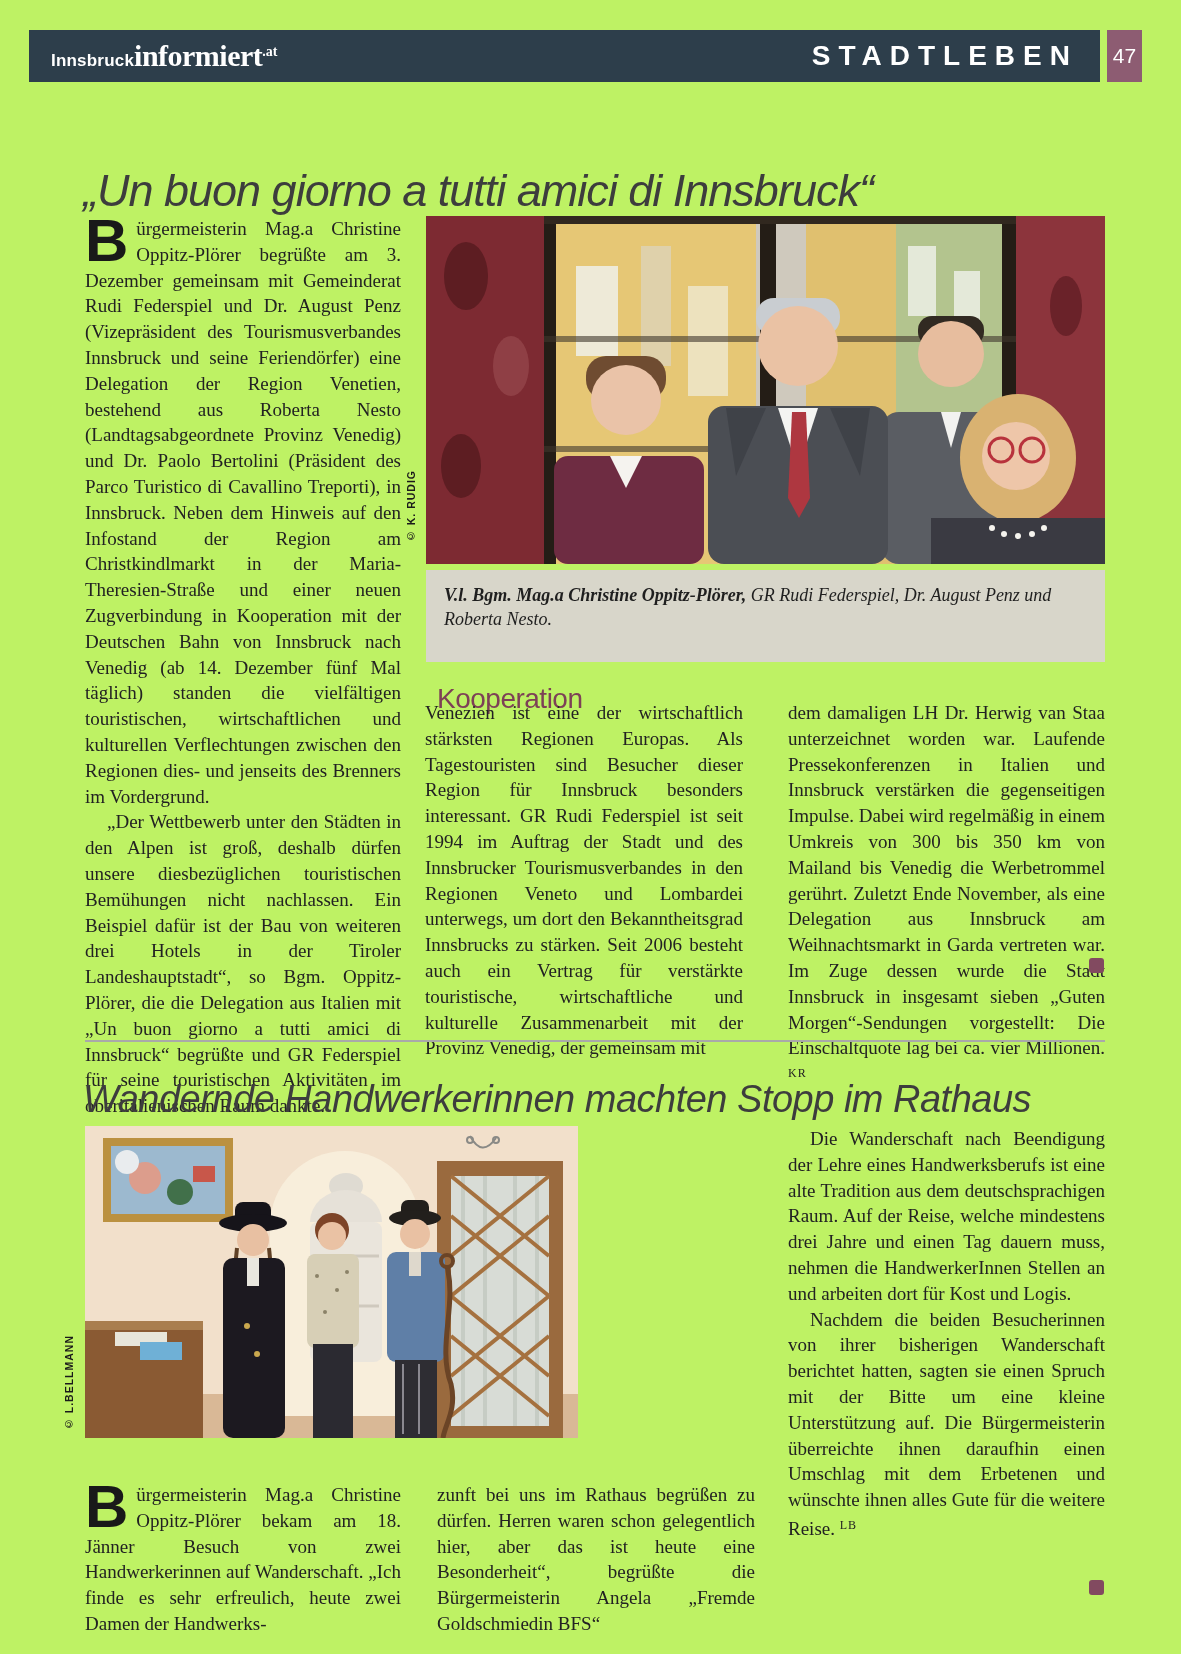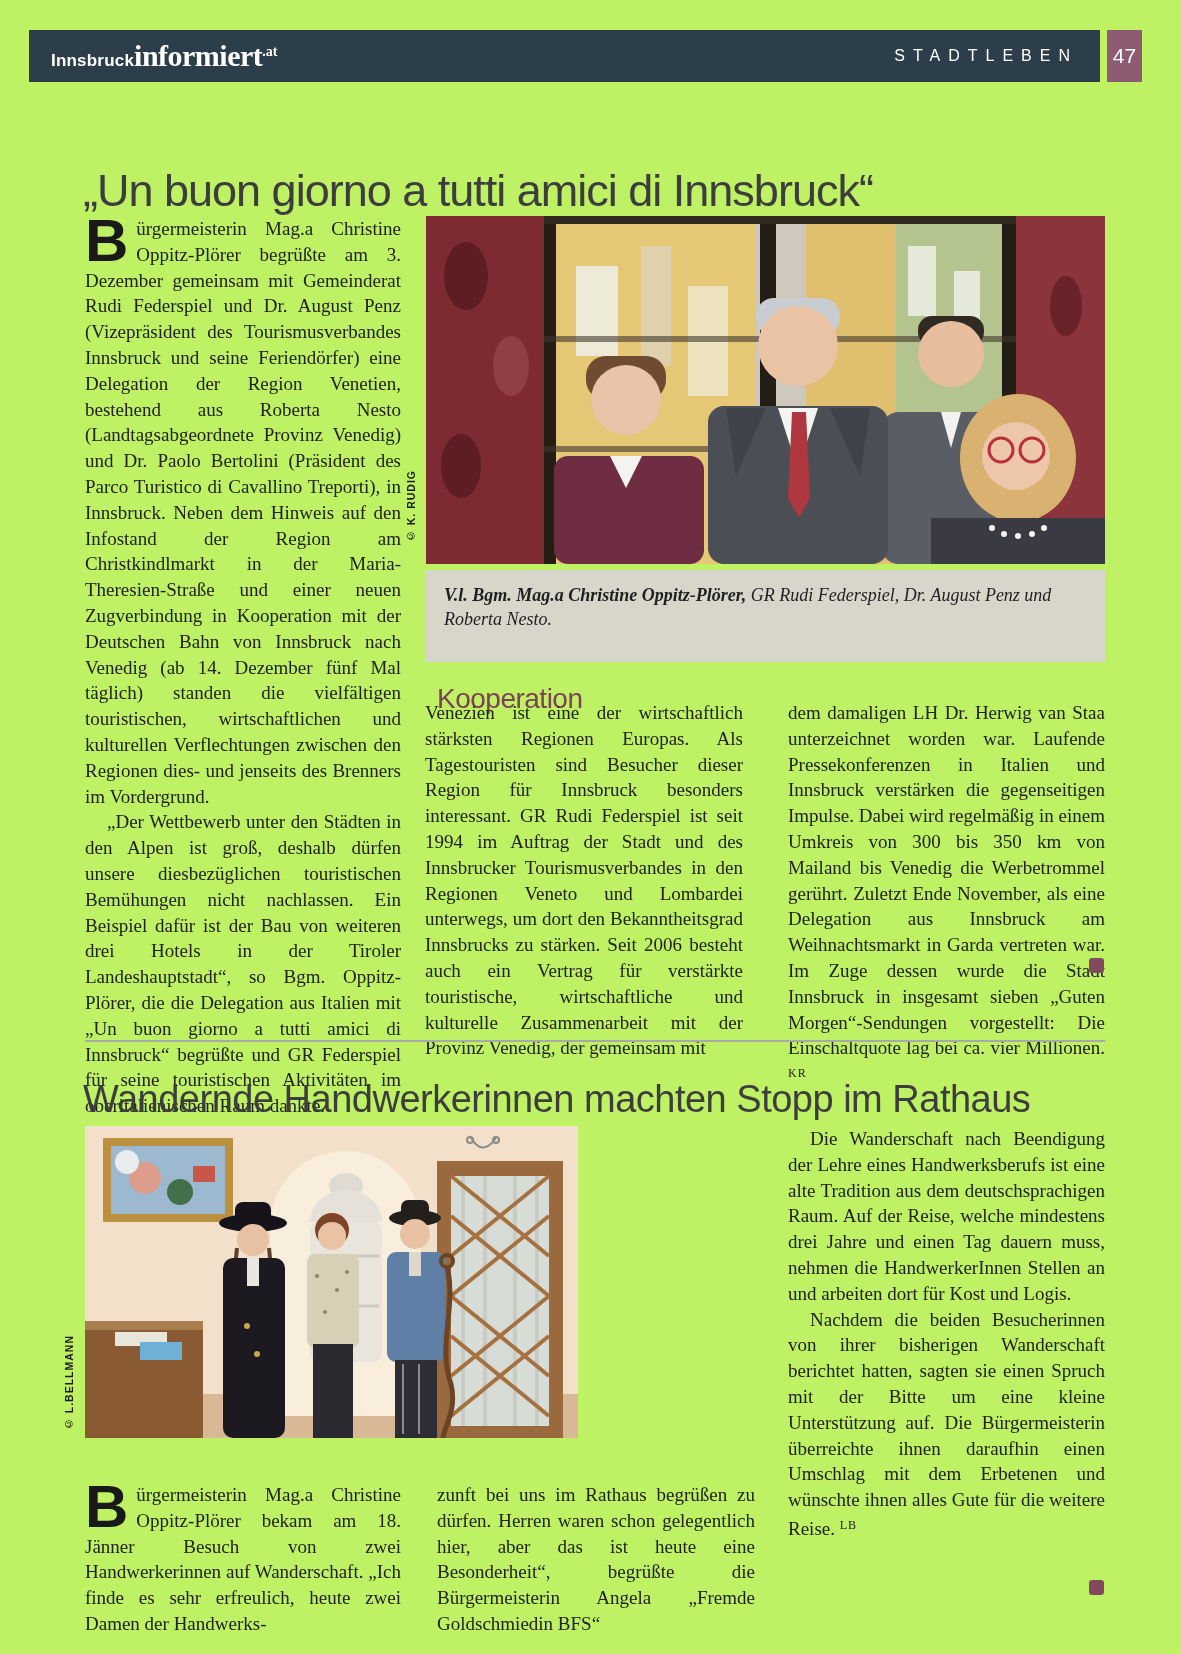--- a/index.html
+++ b/index.html
@@ -7,28 +7,28 @@
         font-family:"Liberation Serif","DejaVu Serif",serif;color:#222;padding-left:46px;}
   .abs{position:absolute;}
 
   
   .masthead-bar{left:29px;top:30px;width:1071px;height:52px;background:#2d3e4b;
     display:flex;align-items:center;justify-content:space-between;padding:0 22px;box-sizing:border-box;}
   .brand{color:#fff;white-space:nowrap;line-height:1;}
   .brand .pre{font-family:"Liberation Sans",sans-serif;font-weight:bold;font-size:17px;letter-spacing:.2px;}
   .brand .main{font-family:"Liberation Serif",serif;font-weight:bold;font-size:30px;letter-spacing:-.5px;}
   .brand .suf{font-family:"Liberation Serif",serif;font-weight:bold;font-size:14px;vertical-align:10px;}
-  .section-label{color:#fff;font-family:"Liberation Sans",sans-serif;font-size:16px;letter-spacing:8px;font-weight:normal;}
+  .section-label{color:#fff;font-family:"Liberation Sans",sans-serif;font-size:28px;letter-spacing:8px;font-weight:bold;}
   .page-num-box{left:1107px;top:30px;width:35px;height:52px;background:#8d5c72;
     display:flex;align-items:center;justify-content:center;color:#fff;
     font-family:"Liberation Sans",sans-serif;font-size:21px;}
 
   
   .headline{font-family:"Liberation Sans","DejaVu Sans",sans-serif;font-weight:normal;
-    color:#3d3d3d;letter-spacing:-1px;line-height:1.1;}
+    color:#3d3d3d;letter-spacing:-1px;line-height:1.1;font-style:italic;}
   .headline1{left:83px;top:136px;width:1010px;font-size:45px;}
   .headline2{left:83px;top:1054px;width:1010px;font-size:38px;letter-spacing:-.5px;}
 
   
   .bodytext{font-size:19px;line-height:25.8px;text-align:justify;color:#222;}
   .bodytext p{margin:0;}
   .indent{text-indent:22px;}
   .dropcap{float:left;font-family:"Liberation Sans",sans-serif;font-weight:bold;
     font-size:60px;line-height:46px;padding:2px 8px 0 0;color:#191919;}
   .initials{font-size:12px;letter-spacing:1px;vertical-align:6px;font-variant:small-caps;}

